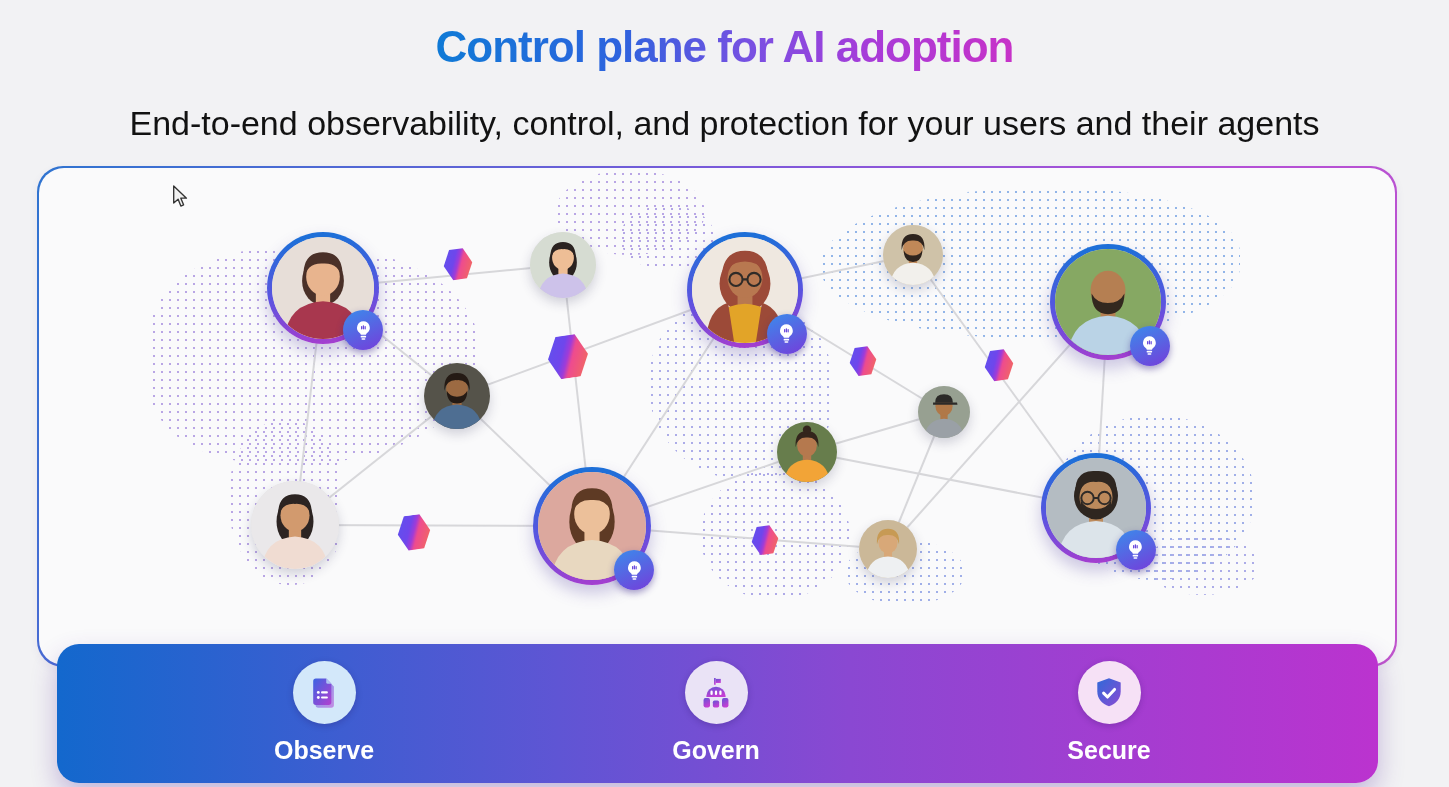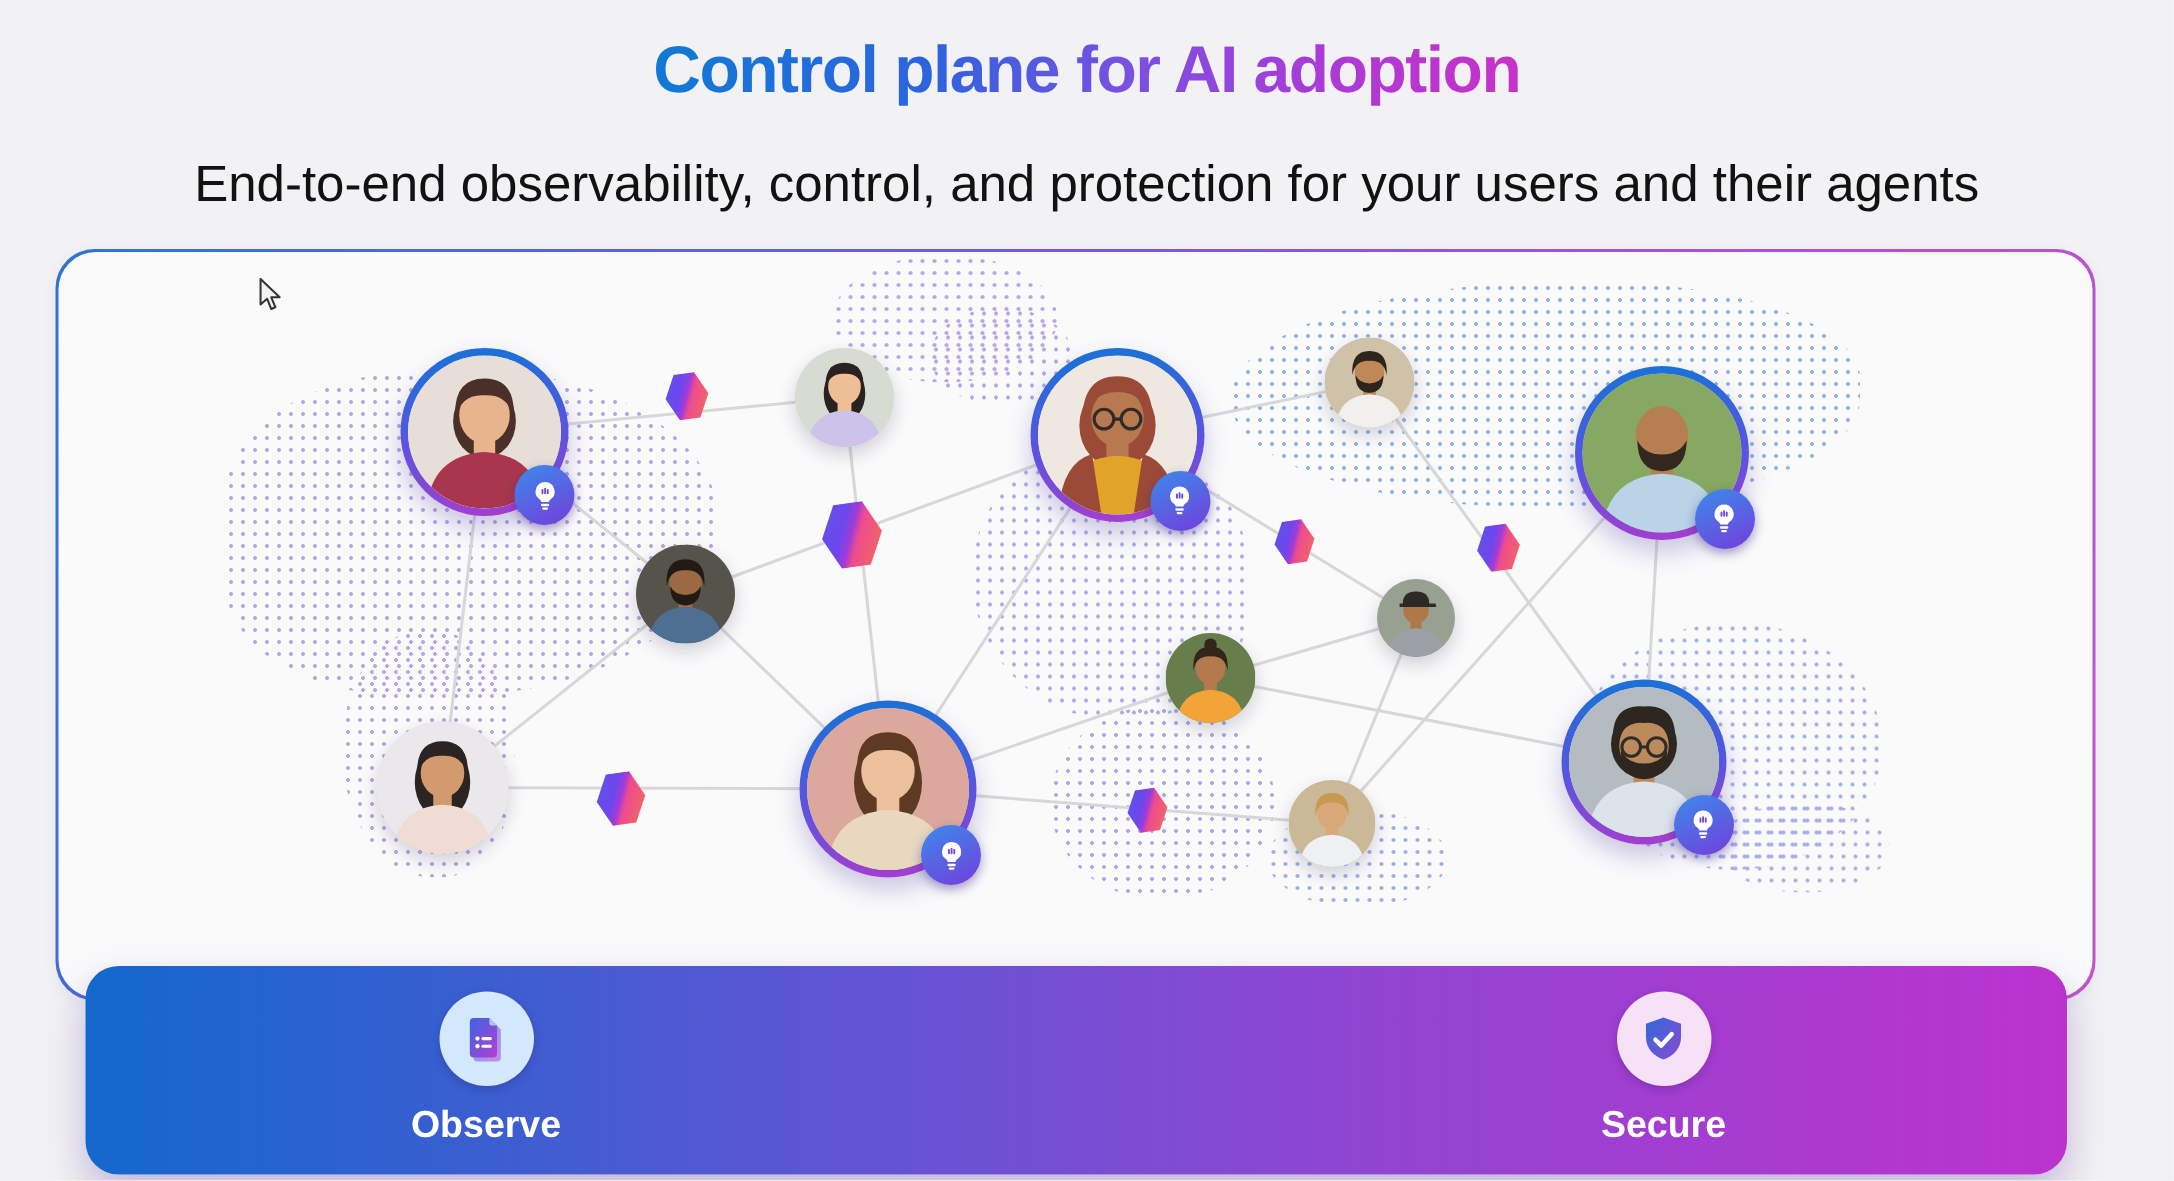--- a/index.html
+++ b/index.html
@@ -323,20 +323,42 @@
           <path d="M13.5 2.4 16.9 5.8h-2.4a1 1 0 0 1-1-1Z" fill="#aec4f2"></path>
           <circle cx="8.2" cy="11.6" r=".95" fill="#fff"></circle>
           <rect x="10" y="10.9" width="4.6" height="1.4" rx=".7" fill="#fff"></rect>
           <circle cx="8.2" cy="15" r=".95" fill="#fff"></circle>
           <rect x="10" y="14.3" width="4.6" height="1.4" rx=".7" fill="#fff"></rect>
         </svg>
       </div>
       <div class="flabel">Observe</div>
     </div>
 
+    <div class="feature f-govern" style="left:549px">
+      <div class="fcircle">
+        <svg viewBox="0 0 24 24">
+          <defs>
+              <linearGradient id="gG" x1="0" y1="0" x2=".4" y2="1">
+            <stop offset="0" stop-color="#6455d4"></stop>
+                <stop offset="1" stop-color="#c53ed4"></stop>
+          </linearGradient>
+            </defs>
+          <rect x="10.7" y="2" width="1.1" height="4.5" fill="url(#gG)"></rect>
+          <path d="M11.8 2.6h3.4v2.7h-3.4Z" fill="url(#gG)"></path>
+          <path d="M5.6 13.9a6.4 6.1 0 0 1 12.8 0v.7H5.6Z" fill="url(#gG)"></path>
+          <rect x="8.3" y="10.4" width="1.5" height="3" rx=".75" fill="#fff"></rect>
+          <rect x="11.25" y="10.4" width="1.5" height="3" rx=".75" fill="#fff"></rect>
+          <rect x="14.2" y="10.4" width="1.5" height="3" rx=".75" fill="#fff"></rect>
+          <rect x="3.7" y="15.4" width="4.3" height="6.2" rx="1.2" fill="url(#gG)"></rect>
+          <rect x="16" y="15.4" width="4.3" height="6.2" rx="1.2" fill="url(#gG)"></rect>
+          <rect x="9.9" y="17" width="4.2" height="4.6" rx="1.1" fill="url(#gG)"></rect>
+        </svg>
+      </div>
+      <div class="flabel">Govern</div>
+    </div>
 
     <div class="feature f-secure" style="left:942px">
       <div class="fcircle">
         <svg viewBox="0 0 24 24">
           <defs>
               <linearGradient id="gS" x1="0" y1="0" x2="1" y2="1">
             <stop offset="0" stop-color="#2f6ad8"></stop>
                 <stop offset="1" stop-color="#8a4ad4"></stop>
           </linearGradient>
             </defs>

